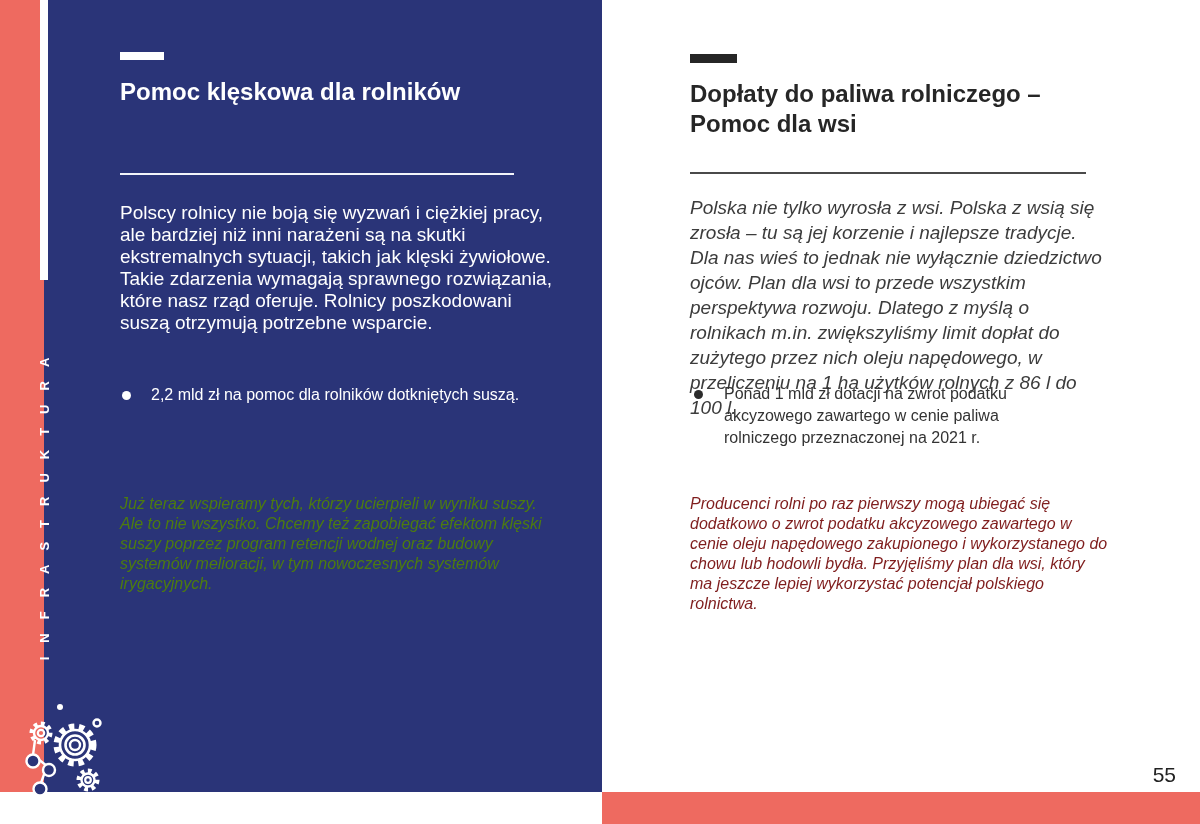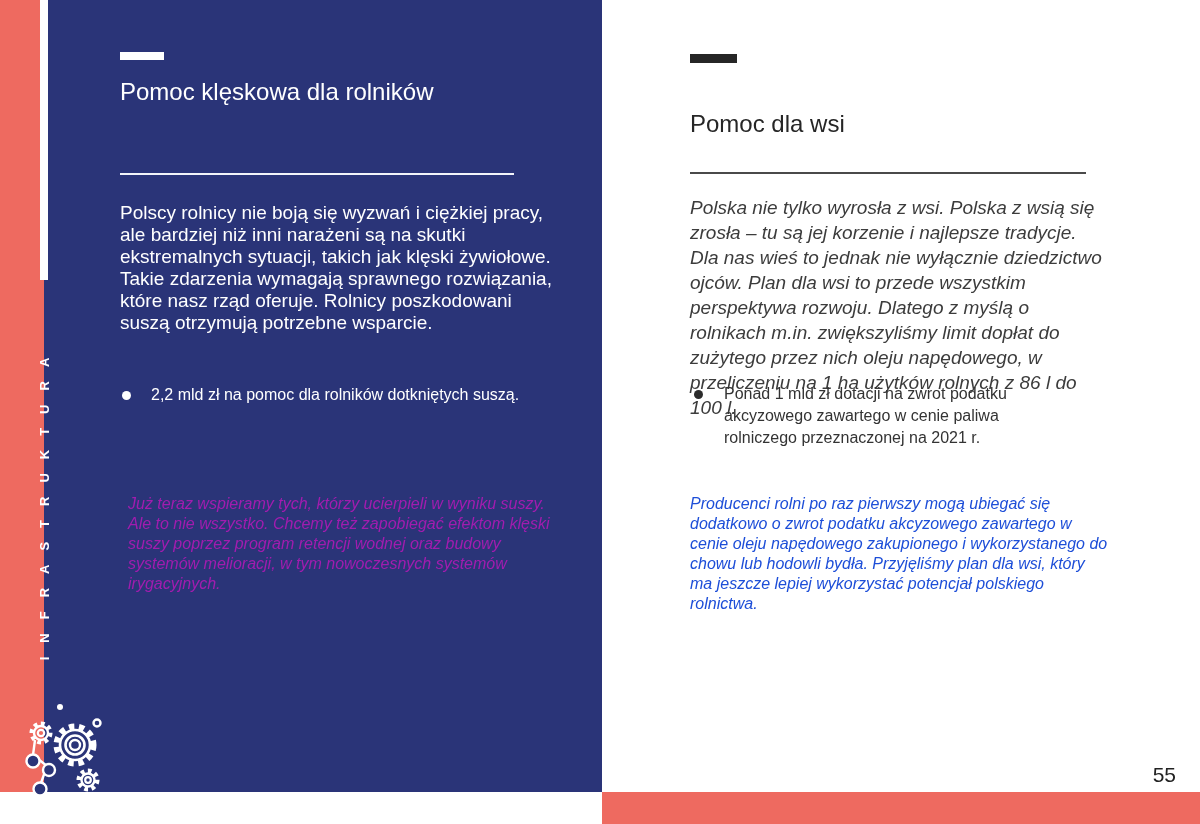--- a/index.html
+++ b/index.html
@@ -48,21 +48,21 @@
   .gears {
     position: absolute; left: 20px; top: 698px;
     width: 100px; height: 98px;
   }
 
   
   .dash { width: 44px; height: 8px; }
   .rule { height: 2px; }
   .panel-title {
     font-size: 24px;
-    font-weight: normal;
+    font-weight: bold;
     line-height: 30px;
   }
   .body-text { font-size: 19px; }
   .bullet-item { display: flex; }
   .bullet-dot {
     width: 9px; height: 9px;
     border-radius: 50%;
     flex: 0 0 9px;
     margin-top: 7px;
   }
@@ -75,32 +75,32 @@
 
   
   .left-content { position: absolute; left: 120px; top: 0; width: 440px; color: #ffffff; }
   .left-content .dash { position: absolute; top: 52px; left: 0; background: #ffffff; }
   .left-content .panel-title { position: absolute; top: 77px; left: 0; width: 440px; }
   .left-content .rule { position: absolute; top: 173px; left: 0; width: 394px; background: #f2f4fa; }
   .left-content .body-text { position: absolute; top: 202px; left: 0; width: 438px; line-height: 22px; }
   .left-bullets { position: absolute; top: 384px; left: 2px; width: 436px; }
   .left-bullets .bullet-item { margin-bottom: 19px; }
   .left-bullets .bullet-dot { background: #ffffff; margin-right: 20px; }
-  .left-content .note-text { position: absolute; top: 494px; left: 8px; width: 432px; color: #a21caf; }
+  .left-content .note-text { position: absolute; top: 494px; left: 0; width: 432px; color: #4d7c0f; }
 
   
   .right-content { position: absolute; left: 690px; top: 0; width: 410px; color: #3a3a3a; }
   .right-content .dash { position: absolute; top: 54px; left: 0; width: 47px; height: 9px; background: #262626; }
   .right-content .panel-title { position: absolute; top: 79px; left: 0; width: 410px; color: #262626; }
   .right-content .rule { position: absolute; top: 172px; left: 0; width: 396px; background: #4a4a4a; height: 1.5px; }
   .right-content .body-text { position: absolute; top: 195px; left: 0; width: 420px; line-height: 25px; color: #3c3c3c; font-style: italic; }
   .right-bullets { position: absolute; top: 383px; left: 4px; width: 400px; }
   .right-bullets .bullet-dot { background: #2b2b2b; margin-right: 21px; }
   .right-bullets .bullet-text { max-width: 345px; color: #333333; }
-  .right-content .note-text { position: absolute; top: 494px; left: 0; width: 420px; color: #1d4ed8; }
+  .right-content .note-text { position: absolute; top: 494px; left: 0; width: 420px; color: #7f1d1d; }
 
   
   .page-number {
     position: absolute; right: 24px; top: 763px;
     font-size: 21px; color: #222222;
   }
   .bottom-bar {
     position: absolute; left: 602px; top: 792px;
     width: 598px; height: 32px;
     background: #ee6a60;
@@ -151,21 +151,21 @@
       <span class="bullet-dot"></span>
       <span class="bullet-text">2,2 mld zł na pomoc dla rolników dotkniętych suszą.</span>
     </div>
   </div>
   <p class="note-text">Już teraz wspieramy tych, którzy ucierpieli w wyniku suszy. Ale to nie wszystko. Chcemy też zapobiegać efektom klęski suszy poprzez program retencji wodnej oraz budowy systemów melioracji, w tym nowoczesnych systemów irygacyjnych.</p>
 </div>
 
 <div class="right-content">
   <div class="dash"></div>
   <h1 class="panel-title">
-    <br>
+    <span>Dopłaty do paliwa rolniczego –</span><br>
     <span>Pomoc dla wsi</span>
   </h1>
   <div class="rule"></div>
   <p class="body-text">Polska nie tylko wyrosła z wsi. Polska z wsią się zrosła – tu są jej korzenie i najlepsze tradycje. Dla nas wieś to jednak nie wyłącznie dziedzictwo ojców. Plan dla wsi to przede wszystkim perspektywa rozwoju. Dlatego z myślą o rolnikach m.in. zwiększyliśmy limit dopłat do zużytego przez nich oleju napędowego, w przeliczeniu na 1 ha użytków rolnych z 86 l do 100 l.</p>
   <div class="right-bullets">
     <div class="bullet-item">
       <span class="bullet-dot"></span>
       <span class="bullet-text">Ponad 1 mld zł dotacji na zwrot podatku akcyzowego zawartego w cenie paliwa rolniczego przeznaczonej na 2021 r.</span>
     </div>
   </div>

